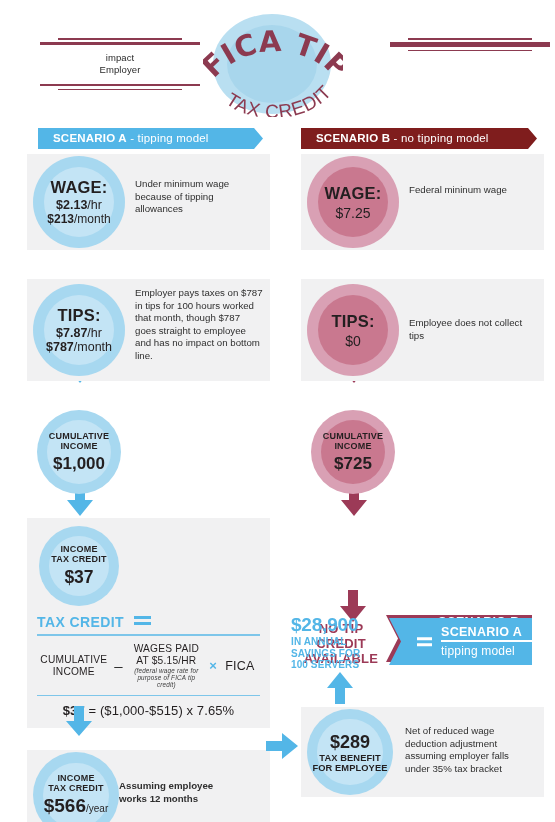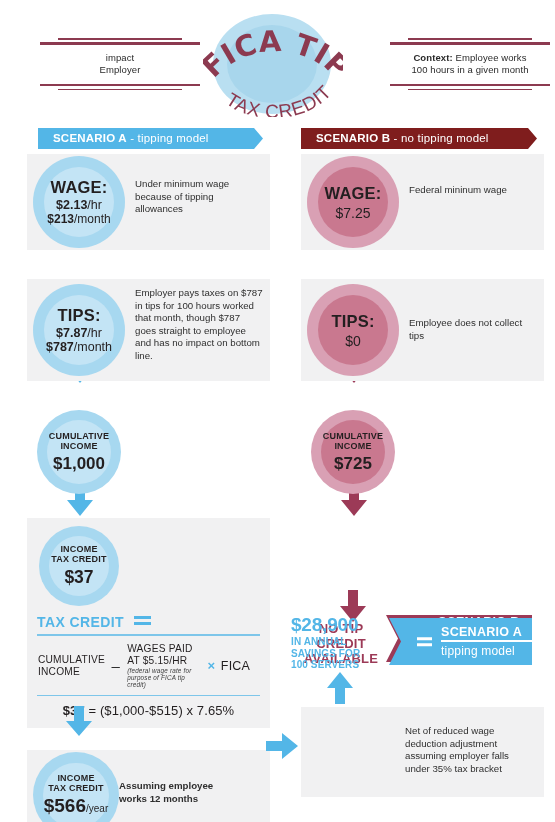--- a/index.html
+++ b/index.html
@@ -142,21 +142,21 @@
     font-size: 14px;
     font-weight: bold;
     letter-spacing: .4px;
   }
   .eqbars { display:inline-block; vertical-align: 2px; margin-left: 6px; }
   .eqbars i { display:block; width: 17px; height: 3.2px; background:#53b6e7; }
   .eqbars i:first-child { margin-bottom: 3px; }
   .hline { height: 1.6px; background: #7ec6ea; }
 
   .formula-tbl { width: 100%; border-collapse: collapse; }
-  .formula-tbl td { vertical-align: middle; text-align: left; }
+  .formula-tbl td { vertical-align: middle; text-align: center; }
   .f-term { font-size: 10.2px; line-height: 12px; letter-spacing: .2px; }
   .f-op   { font-size: 15px; color: #2f2f2f; }
   .f-op.x { color: #53b6e7; font-size: 13px; font-weight: bold;}
   .f-small{ font-size: 6.3px; font-style: italic; line-height: 7.4px; color: #3a3a3a; }
   .f-result { font-size: 13px; text-align: center; letter-spacing: .1px; }
 
   
   .res-ribbon {
     position: absolute;
     color: #fff;
@@ -207,24 +207,20 @@
       </text>
       <text class="logo-sub">
         <textPath href="#arc2" startOffset="6%"><tspan>TAX CREDIT</tspan></textPath>
       </text>
     </svg>
   </div>
 
   <div class="hdr-box right">
     <div class="rule-thin"></div>
     <div class="rule-thick"></div>
-    <div class="hdr-text">
-      <div><b>Context:</b><span> Employee works</span></div>
-      <div>100 hours in a given month</div>
-    </div>
     <div class="rule-thick bot"></div>
     <div class="rule-thin"></div>
   </div>
 </div>
 
 <div class="col a">
 
   <div class="ribbon blue">
     <span class="strong">SCENARIO A</span><span> - tipping model</span>
     <span class="notch"></span>
@@ -461,14 +457,22 @@
     </svg>
 </div>
 
 <div class="arr" style="left:266px;top:733px;">
   <svg width="32" height="26" viewBox="0 0 32 26">
       <path d="M0 8 h16 V0 L32 13 L16 26 v-8 H0 z" fill="#53b6e7"></path>
     </svg>
 </div>
 
 <div class="panel" style="position:absolute;left:301px;top:707px;width:243px;height:90px;">
+  <div class="circ blue" style="width:86px;height:86px;position:absolute;left:6px;top:2px;">
+    <div class="inner"></div>
+    <div class="lbl">
+      <div style="font-size:18px;font-weight:bold;">$289</div>
+      <div style="font-size:9.3px;font-weight:bold;letter-spacing:.1px;">TAX BENEFIT</div>
+      <div style="font-size:9.3px;font-weight:bold;letter-spacing:.1px;">FOR EMPLOYEE</div>
+    </div>
+  </div>
   <div class="note" style="left:104px;top:18px;width:126px;">Net of reduced wage deduction adjustment assuming employer falls under 35% tax bracket</div>
 </div>
 
 </body></html>

